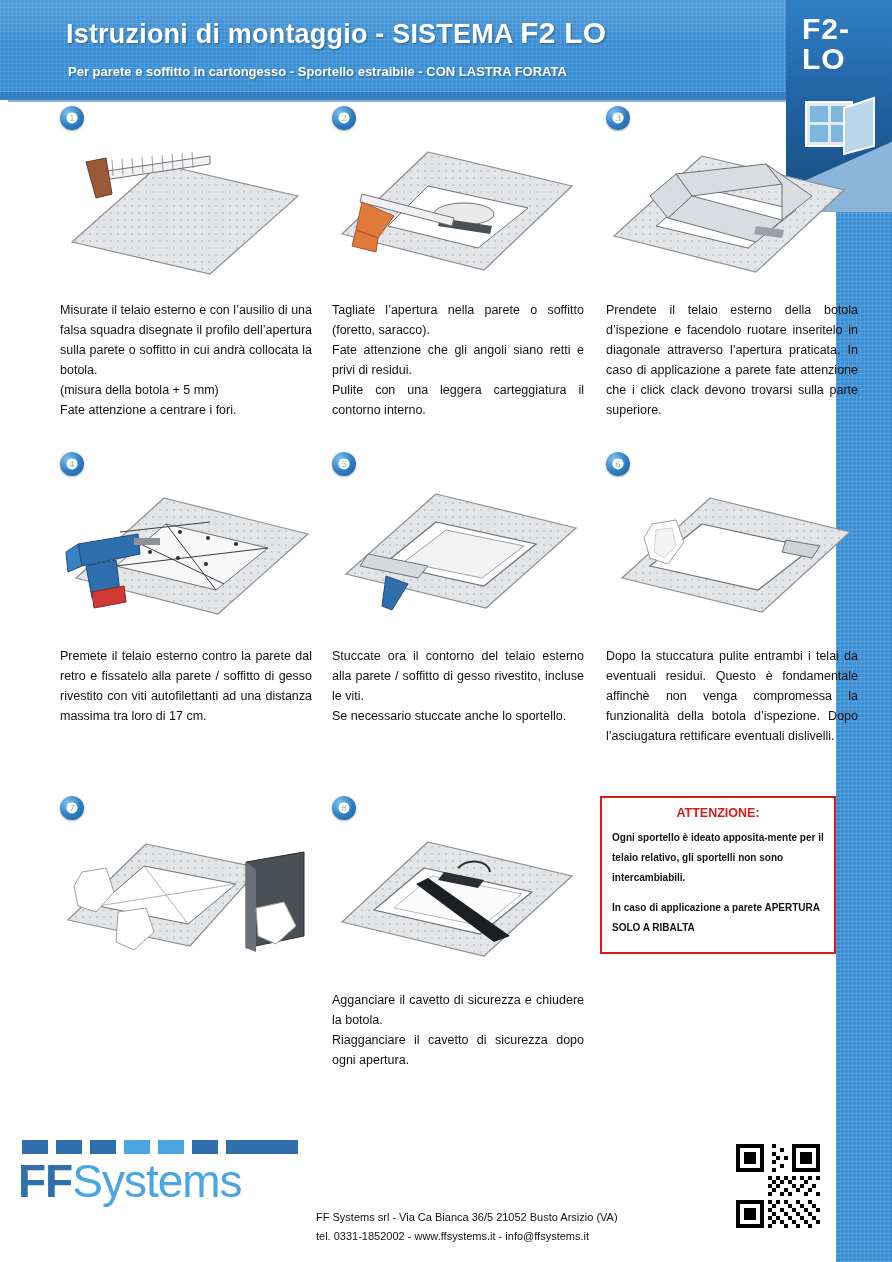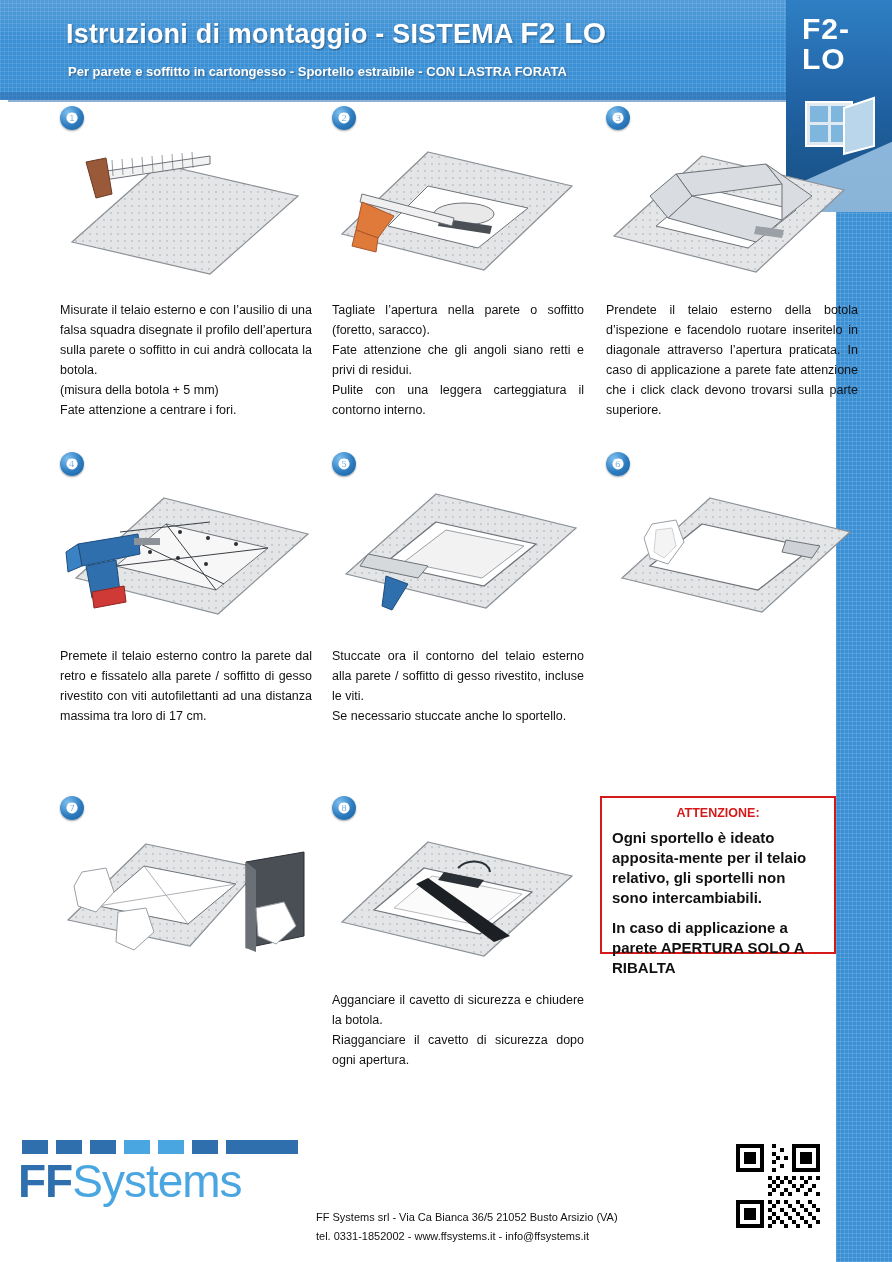--- a/index.html
+++ b/index.html
@@ -167,21 +167,21 @@
     padding: 8px 10px 24px 10px;
   }
   .attention-title {
     color: #d61a1a;
     font-size: 12.5px;
     font-weight: bold;
     text-align: center;
     margin-bottom: 8px;
   }
   .attention-body {
-    font-size: 15px;
+    font-size: 10px;
     line-height: 20px;
     font-weight: bold;
     color: #111111;
   }
   .attention-body p { margin: 0 0 10px 0; }
   .attention-body p:last-child { margin-bottom: 0; }
 
   
   .footer {
     position: absolute;
@@ -425,20 +425,23 @@
               <circle cx="2" cy="2" r="1.1" fill="#b9bec4"></circle>
             </pattern>
           </defs>
           <polygon points="104,18 244,52 156,132 16,98" fill="#e3e5e7" stroke="#8a8f95" stroke-width="1.2"></polygon>
           <polygon points="104,18 244,52 156,132 16,98" fill="url(#dots6)" opacity="0.8"></polygon>
           <polygon points="96,44 206,68 152,110 44,86" fill="#ffffff" stroke="#6d7278" stroke-width="1.2"></polygon>
           <polygon points="180,60 214,66 206,78 176,72" fill="#cfd3d7" stroke="#6d7278" stroke-width="1"></polygon>
           <path d="M46 44 L70 40 L78 62 L62 84 L44 78 L38 58 Z" fill="#ffffff" stroke="#9aa0a6" stroke-width="1"></path>
           <path d="M50 50 L66 48 L70 66 L58 78 L48 72 Z" fill="#f4f4f4" stroke="#c3c7cb" stroke-width="0.8"></path>
         </svg>
+      </div>
+      <div class="step-text">
+        <p style="white-space:pre-line;">Dopo la stuccatura pulite entrambi i telai da eventuali residui. Questo è fondamentale affinchè non venga compromessa la funzionalità della botola d’ispezione. Dopo l’asciugatura rettificare eventuali dislivelli.</p>
       </div>
     </div>
 
     <div class="step" style="left:0px; top:690px;">
       <div class="badge">❼</div>
       <div class="figure">
         <svg width="252" height="150" viewBox="0 0 252 150">
           <defs>
             <pattern id="dots7" width="7" height="7" patternUnits="userSpaceOnUse">
               <circle cx="2" cy="2" r="1.1" fill="#b9bec4"></circle>

